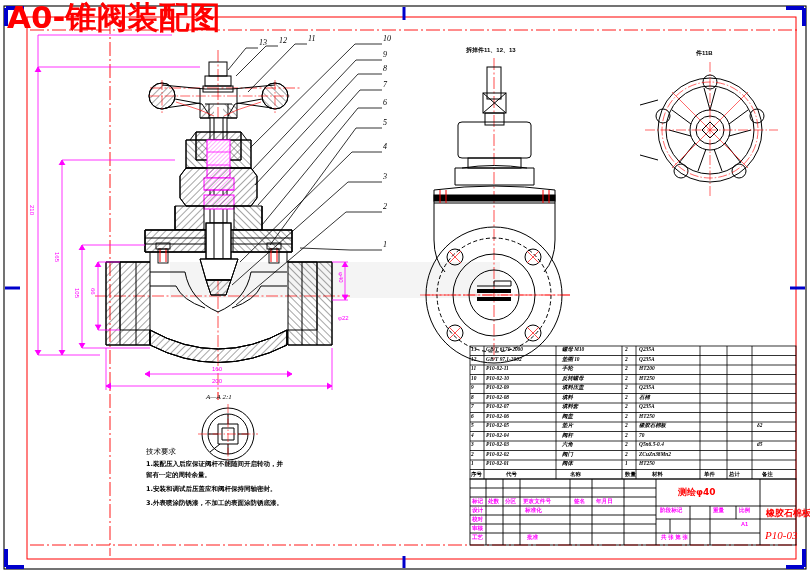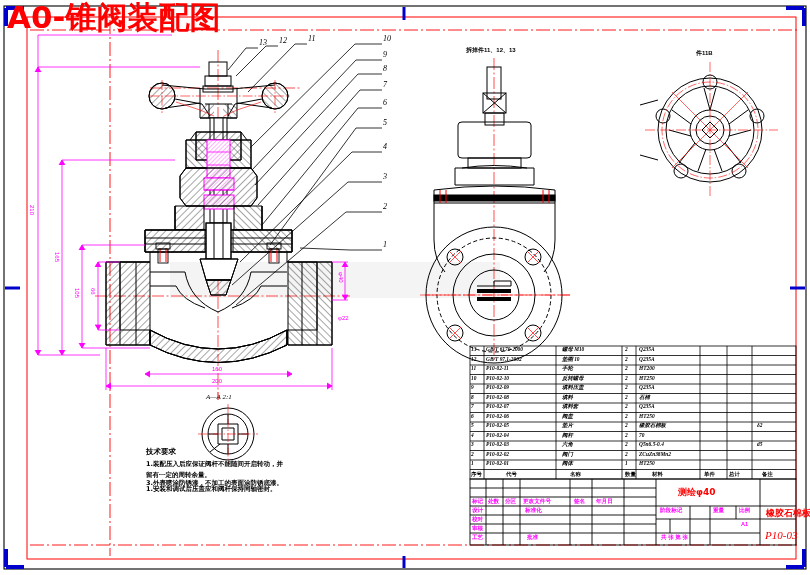--- a/index.html
+++ b/index.html
@@ -14,21 +14,21 @@
   .balloon{font-size:8px;color:#000;font-family:"Liberation Serif",serif;font-style:italic;}
   .note{font-size:6px;color:#000;font-family:"Liberation Sans",sans-serif;font-weight:bold;}
   .dimtxt{font-size:6px;color:#ff00ff;font-family:"Liberation Sans",sans-serif;}
   .tabletxt{font-size:5.4px;color:#000;font-family:"Liberation Serif",serif;font-style:italic;font-weight:bold;}
   .tablehdr{font-size:5.4px;color:#000;font-family:"Liberation Sans",sans-serif;font-weight:bold;}
   .tbm{font-size:5.6px;color:#ff00ff;font-family:"Liberation Sans",sans-serif;font-weight:bold;}
   .tbr{font-size:9px;color:#ff0000;font-family:"DejaVu Sans",sans-serif;font-weight:bold;}
   .tbrnum{font-size:11px;color:#ff0000;font-family:"Liberation Serif",serif;font-style:italic;}
   .tbrbig{font-size:9px;color:#ff0000;font-family:"DejaVu Sans",sans-serif;font-weight:bold;}
   .tech{font-size:6.5px;color:#000;font-family:"DejaVu Sans",sans-serif;font-weight:bold;}
-  .techh{font-size:7.5px;color:#000;font-family:"DejaVu Sans",sans-serif;font-weight:bold;}
+  .techh{font-size:7.5px;color:#000;font-family:"DejaVu Sans",sans-serif;font-weight:normal;}
   .wm{position:absolute;font-size:20px;color:#b9b9b9;letter-spacing:11px;font-family:"DejaVu Sans",sans-serif;}
   .seclbl{font-size:7px;color:#000;font-family:"Liberation Serif",serif;font-style:italic;text-align:center;}
 </style>
 </head>
 <body>
 
 <div id="stage">
 
 <svg width="810" height="575" viewBox="0 0 810 575">
   <defs>
@@ -449,21 +449,21 @@
 <div class="t dimtxt" style="left:90px;top:288px;writing-mode:vertical-rl;">66</div>
 <div class="t dimtxt" style="left:212px;top:378px;">200</div>
 <div class="t dimtxt" style="left:212px;top:366px;">160</div>
 <div class="t dimtxt" style="left:338px;top:272px;writing-mode:vertical-rl;">φ40</div>
 <div class="t dimtxt" style="left:338px;top:315px;">φ22</div>
 
 <div class="t techh" style="left:146px;top:448px;">技术要求</div>
 <div class="t tech" style="left:146px;top:461px;">1.装配压入后应保证阀杆不能随间开启转动，并</div>
 <div class="t tech" style="left:146px;top:472px;text-align:center;">留有一定的周转余量。</div>
 <div class="t tech" style="left:146px;top:486px;">1.安装和调试后压盖应和阀杆保持同轴密封。</div>
-<div class="t tech" style="left:146px;top:480px;">3.外表喷涂防锈漆，不加工的表面涂防锈底漆。</div>
+<div class="t tech" style="left:146px;top:500px;">3.外表喷涂防锈漆，不加工的表面涂防锈底漆。</div>
 
 <div id="parts-text">
       <div class="t tabletxt" style="left: 471px; top: 347.2px;">13</div>
       <div class="t tabletxt" style="left: 486px; top: 347.2px;">GB/T 6170-2000</div>
       <div class="t tabletxt" style="left: 562px; top: 347.2px;">螺母 M10</div>
       <div class="t tabletxt" style="left: 625px; top: 347.2px;">2</div>
       <div class="t tabletxt" style="left: 639px; top: 347.2px;">Q235A</div>
       <div class="t tabletxt" style="left: 471px; top: 356.7px;">12</div>
       <div class="t tabletxt" style="left: 486px; top: 356.7px;">GB/T 97.1-2002</div>
       <div class="t tabletxt" style="left: 562px; top: 356.7px;">垫圈 10</div>

